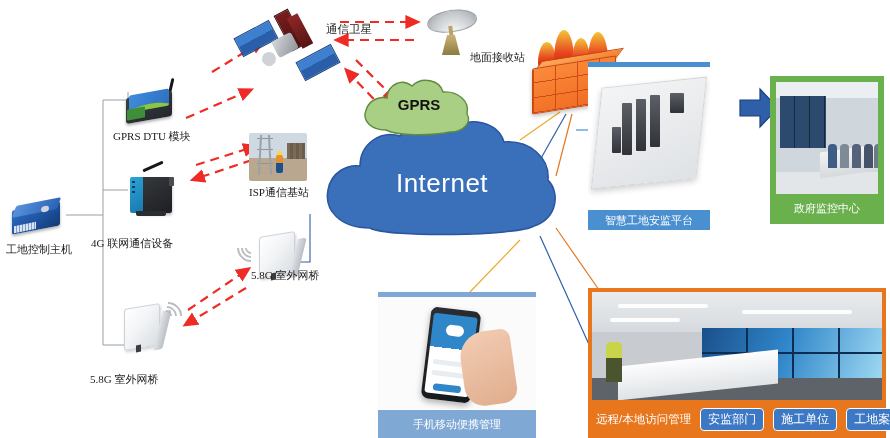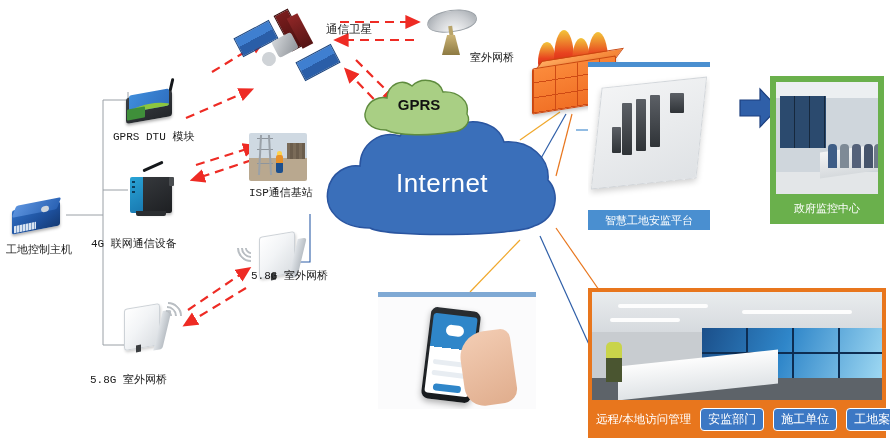--- a/index.html
+++ b/index.html
@@ -7,21 +7,21 @@
   body {
     width:890px; height:438px; position:relative; overflow:hidden;
     background:#ffffff;
     font-family:"Liberation Sans","DejaVu Sans",sans-serif;
   }
   #stage { position:absolute; left:0; top:0; width:890px; height:438px; }
   #wires { position:absolute; left:0; top:0; width:890px; height:438px; }
   .node { position:absolute; }
   .cap {
     position:absolute; font-size:11px; color:#1a1a1a; white-space:nowrap;
-    font-family:Liberation Mono, monospace;
+    font-family:Liberation Serif, serif;
   }
 
   
   .host { left:8px; top:198px; width:58px; height:40px; }
   .host .body {
     position:absolute; left:4px; top:8px; width:48px; height:24px;
     background:linear-gradient(150deg,#2f6fc4 0%,#1d4f9b 60%,#143a74 100%);
     transform:skewY(-11deg); border-radius:2px;
     box-shadow:0 2px 3px rgba(0,0,0,.3);
   }
@@ -455,21 +455,21 @@
     <div class="core"></div>
       <div class="dish"></div>
   </div>
   <div class="cap" style="left:326px; top:22px; font-size:11.5px;">通信卫星</div>
 
   <div class="node gs">
     <div class="dish"></div>
       <div class="arm"></div>
       <div class="base"></div>
   </div>
-  <div class="cap" style="left:470px; top:50px;">室外网桥</div>
+  <div class="cap" style="left:470px; top:50px;">地面接收站</div>
 
   <div class="node cloud-net">
     <svg viewBox="0 0 248 140" width="248" height="140">
       <path d="M52,118 C22,118 6,100 10,80 C13,62 30,54 42,56 C42,34 62,20 82,26
                C92,8 120,4 136,18 C152,6 180,12 186,32 C212,30 232,48 230,70
                C242,82 240,108 216,116 C200,126 70,128 52,118 Z" fill="#3a6fba" stroke="#2a55a0" stroke-width="1.5"></path>
     </svg>
     <div class="lbl">Internet</div>
   </div>
 
@@ -532,20 +532,21 @@
       <div class="phone">
         <div class="screen">
           <div class="scloud"></div>
           <div class="fld" style="top:46px;"></div>
           <div class="fld" style="top:57px;"></div>
           <div class="btn" style="top:70px;"></div>
         </div>
       </div>
       <div class="hand"></div>
     </div>
+    <div class="capbar">手机移动便携管理</div>
   </div>
 
   <div class="panel-card ctrl">
     <div class="img">
       <div class="ceil"></div>
       <div class="lamp" style="left:26px; top:12px; width:90px;"></div>
       <div class="lamp" style="left:150px; top:18px; width:110px;"></div>
       <div class="lamp" style="left:18px; top:26px; width:70px;"></div>
       <div class="vwall"></div>
       <div class="floor"></div>

